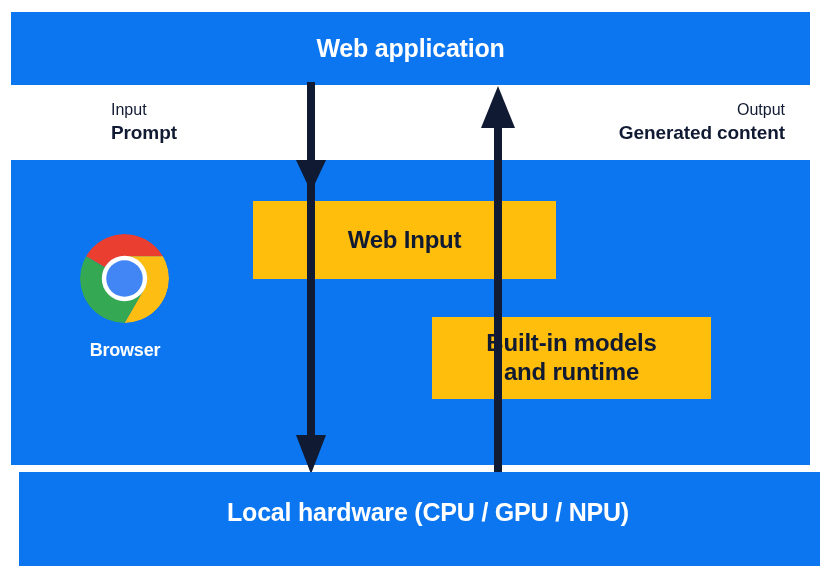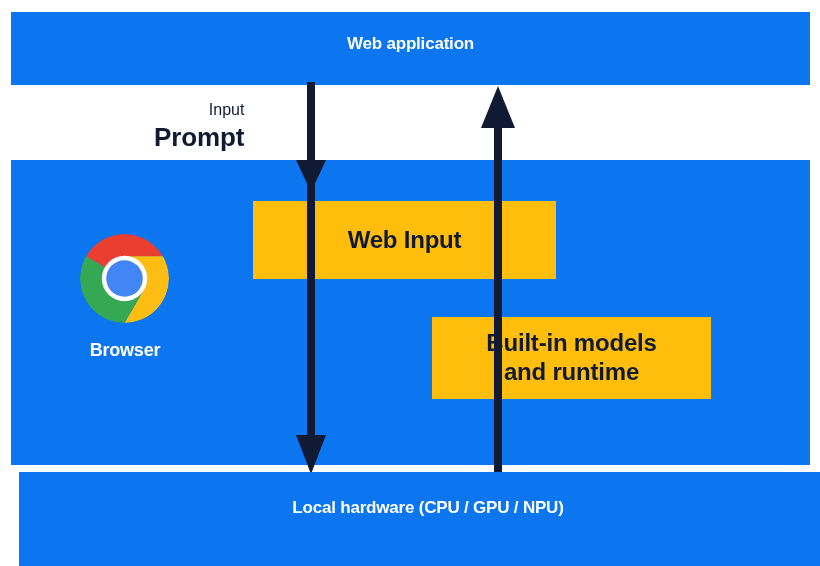--- a/index.html
+++ b/index.html
@@ -44,21 +44,21 @@
     padding-left: 19px;
   }
 
   .band-title {
     position: absolute;
     left: 0;
     right: 0;
     text-align: center;
     color: #ffffff;
     font-weight: bold;
-    font-size: 17px;
+    font-size: 25px;
     letter-spacing: -0.2px;
     white-space: nowrap;
   }
   #band-web-application .band-title {
     top: 22px;
   }
   #band-local-hardware .band-title {
     top: 26px;
   }
 
@@ -69,29 +69,28 @@
     line-height: 1.32;
     white-space: nowrap;
   }
   .caption .caption-kind {
     display: block;
     font-size: 16px;
     font-weight: normal;
   }
   .caption .caption-value {
     display: block;
-    font-size: 26px;
+    font-size: 19px;
     font-weight: bold;
     letter-spacing: -0.1px;
-    margin-left: 43px;
   }
   #caption-input {
     left: 111px;
     top: 99px;
-    text-align: right;
+    text-align: left;
   }
   #caption-output {
     right: 35px;
     top: 99px;
     text-align: right;
   }
 
   
   .arrow-svg {
     position: absolute;
@@ -170,20 +169,24 @@
 
   <div class="band" id="band-web-application">
     <div class="band-title">Web application</div>
   </div>
 
   <div class="caption" id="caption-input">
     <span class="caption-kind">Input</span>
     <span class="caption-value">Prompt</span>
   </div>
 
+  <div class="caption" id="caption-output">
+    <span class="caption-kind">Output</span>
+    <span class="caption-value">Generated content</span>
+  </div>
 
   <div class="band" id="band-browser"></div>
 
   <svg id="browser-logo" viewBox="0 0 100 100">
     <defs>
       <clipPath id="clip-circle">
         <circle cx="50" cy="50" r="50"></circle>
       </clipPath>
     </defs>
     <g clip-path="url(#clip-circle)">

